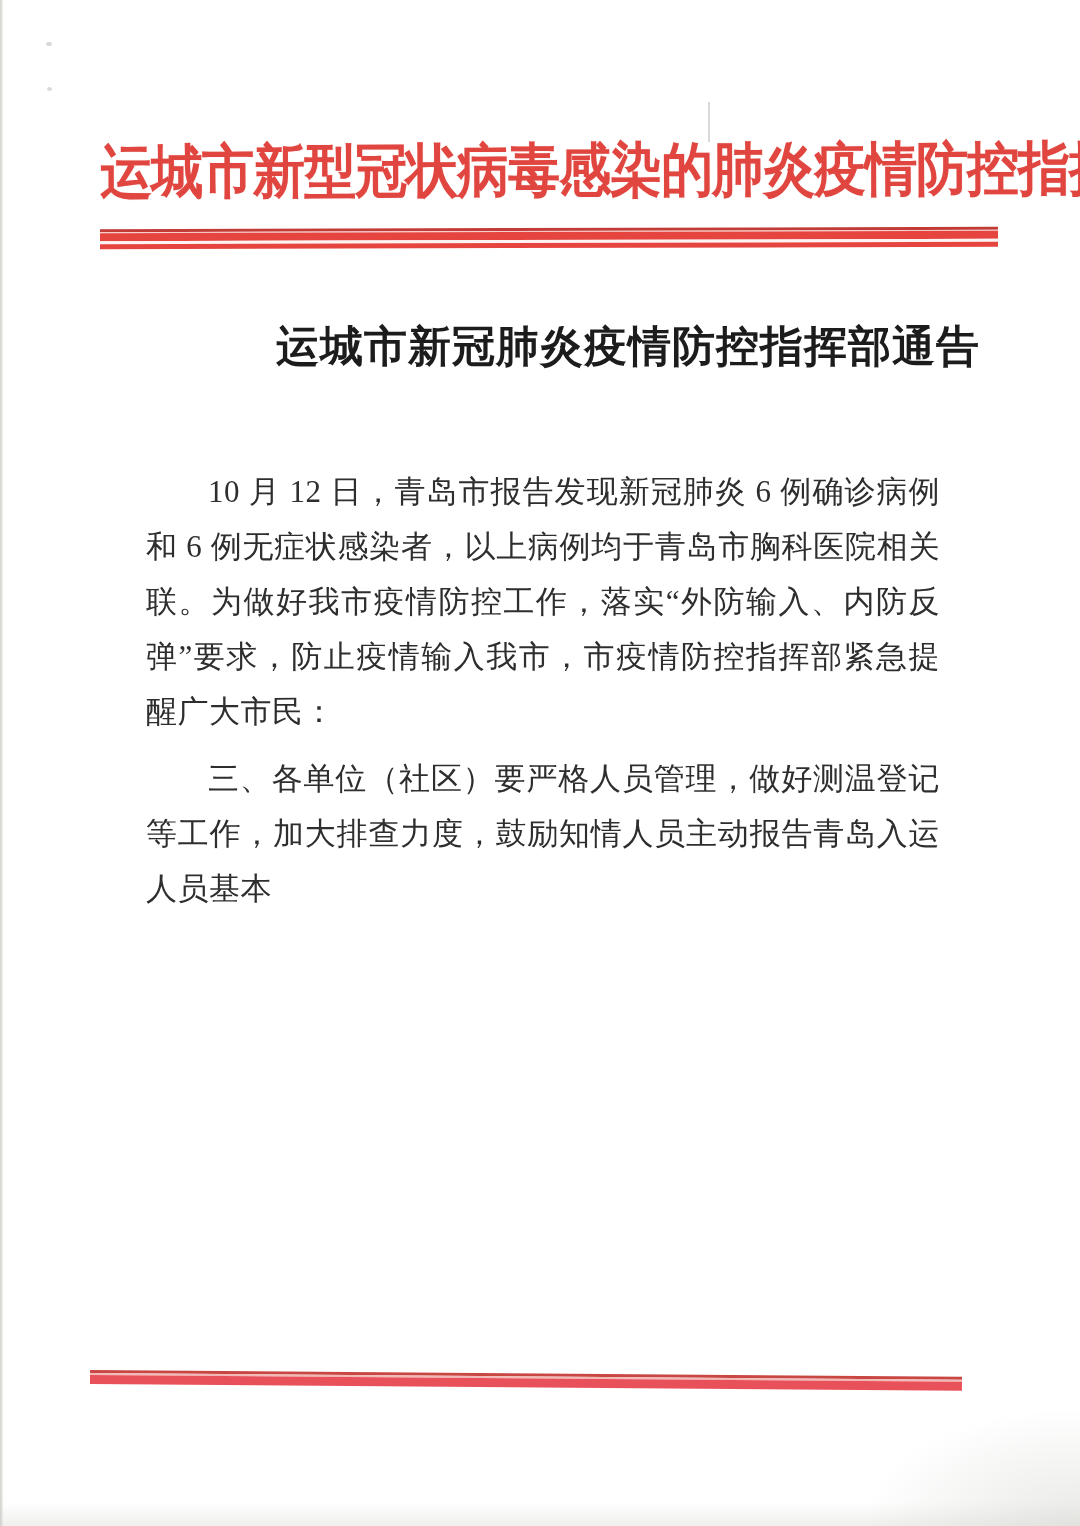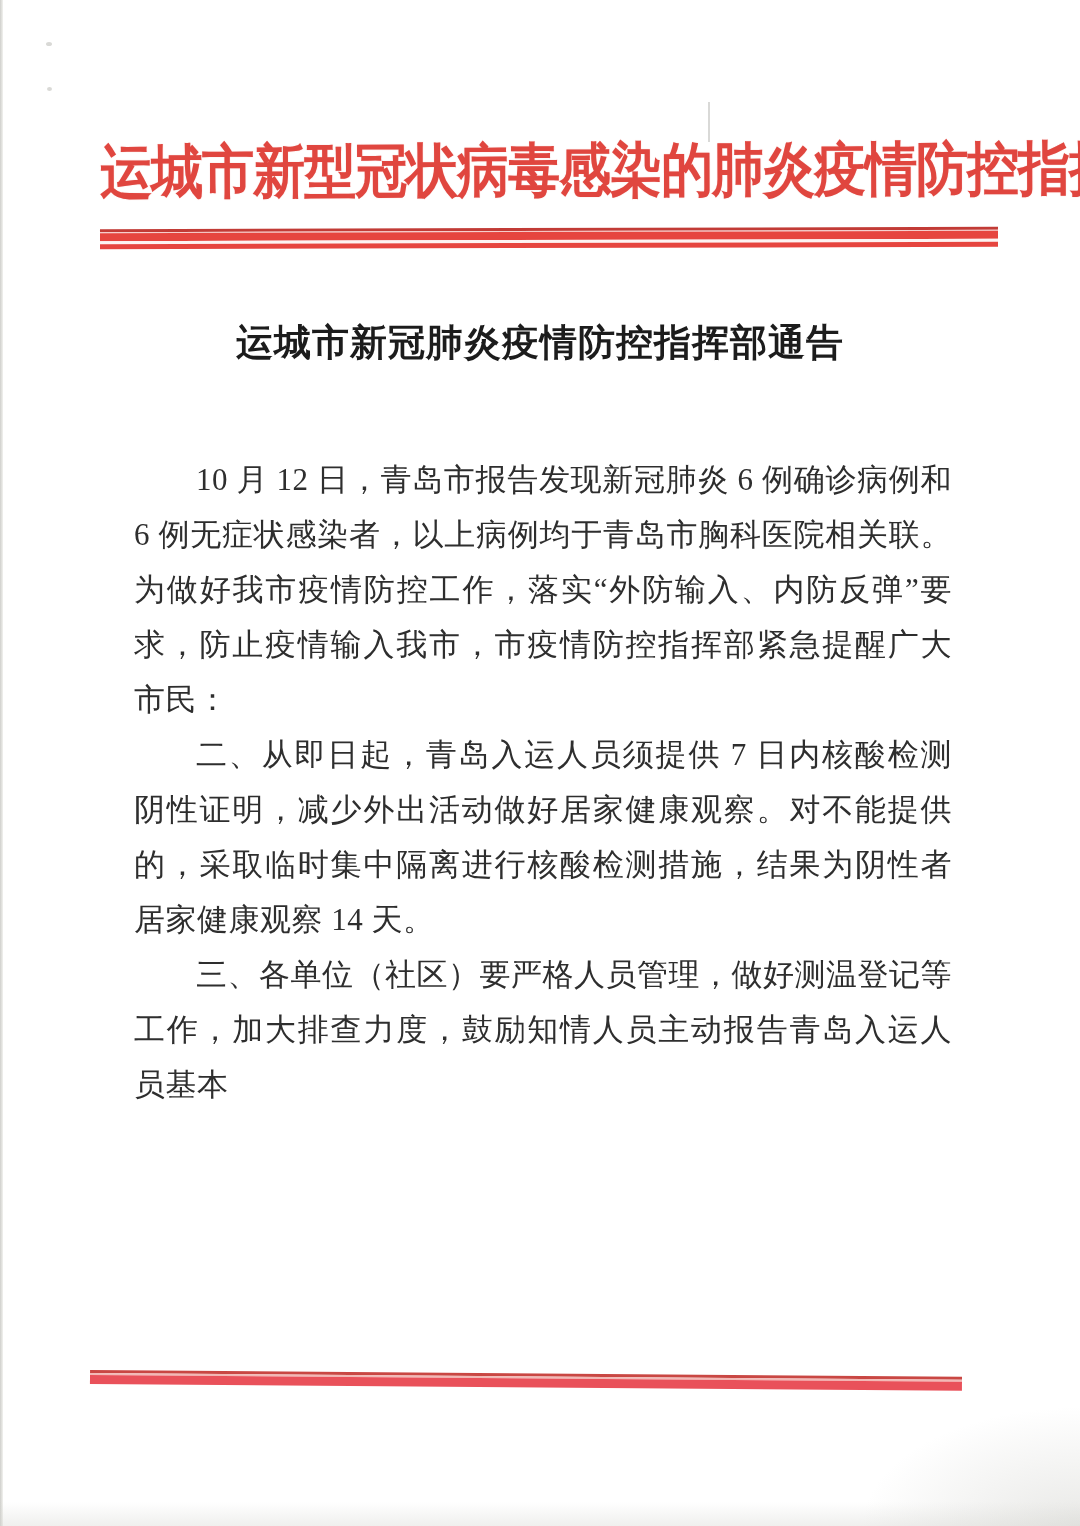--- a/index.html
+++ b/index.html
@@ -49,39 +49,39 @@
   .red-rule-top .gap1  { height: 1px;  background: #f6cdcb; }
   .red-rule-top .line2 { height: 8px;  background: #e6453f; }
   .red-rule-top .gap2  { height: 3px;  background: #fdf3f2; }
   .red-rule-top .line3 { height: 5px;  background: #e6453f; }
 
   
   .doc-title {
     position: absolute;
     left: 100px; top: 318px; width: 880px;
     margin: 0;
-    text-align: center;
-    font-size: 37px;
+    text-align: right;
+    font-size: 43px;
     font-weight: bold;
     letter-spacing: 1px;
     color: #1c1c1c;
     white-space: nowrap;
   }
 
   
   .doc-body {
     position: absolute;
     left: 134px; top: 452px; width: 818px;
     color: #2e2e2e;
     font-size: 31px;
     line-height: 55px;
     text-align: justify;
     letter-spacing: 0.5px;
   }
-  .doc-body p { margin: 0; text-indent: 2em; }
+  .doc-body p { margin: 12px; text-indent: 2em; }
 
   
   .red-rule-bottom {
     position: absolute; left: 90px; top: 1370px; width: 872px;
     transform: rotate(0.45deg);
     transform-origin: left center;
   }
   .red-rule-bottom .line1 { height: 3px; background: #c94743; }
   .red-rule-bottom .line2 { height: 2px; background: #f2b9b6; }
   .red-rule-bottom .line3 { height: 9px; background: #e9515a; }
@@ -113,21 +113,20 @@
     <div class="gap1"></div>
     <div class="line2"></div>
     <div class="gap2"></div>
     <div class="line3"></div>
   </div>
 
   <h1 class="doc-title">运城市新冠肺炎疫情防控指挥部通告</h1>
 
   <div class="doc-body">
     <p>10 月 12 日，青岛市报告发现新冠肺炎 6 例确诊病例和 6 例无症状感染者，以上病例均于青岛市胸科医院相关联。为做好我市疫情防控工作，落实“外防输入、内防反弹”要求，防止疫情输入我市，市疫情防控指挥部紧急提醒广大市民：</p>
-    <p>二、从即日起，青岛入运人员须提供 7 日内核酸检测阴性证明，减少外出活动做好居家健康观察。对不能提供的，采取临时集中隔离进行核酸检测措施，结果为阴性者居家健康观察 14 天。</p>
     <p>三、各单位（社区）要严格人员管理，做好测温登记等工作，加大排查力度，鼓励知情人员主动报告青岛入运人员基本</p>
   </div>
 
   <div class="red-rule-bottom">
     <div class="line1"></div>
     <div class="line2"></div>
     <div class="line3"></div>
   </div>
 
   <div class="scan-shade-br"></div>

